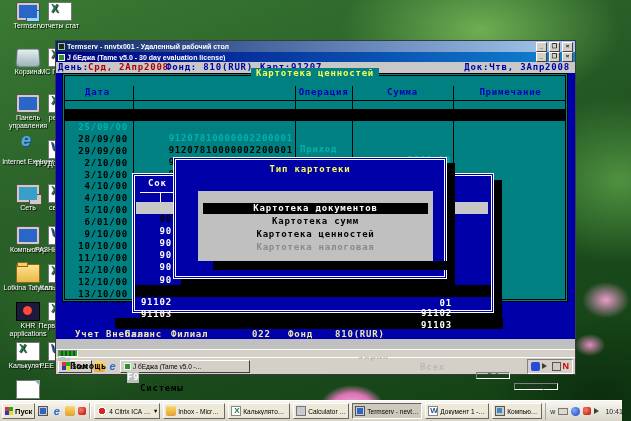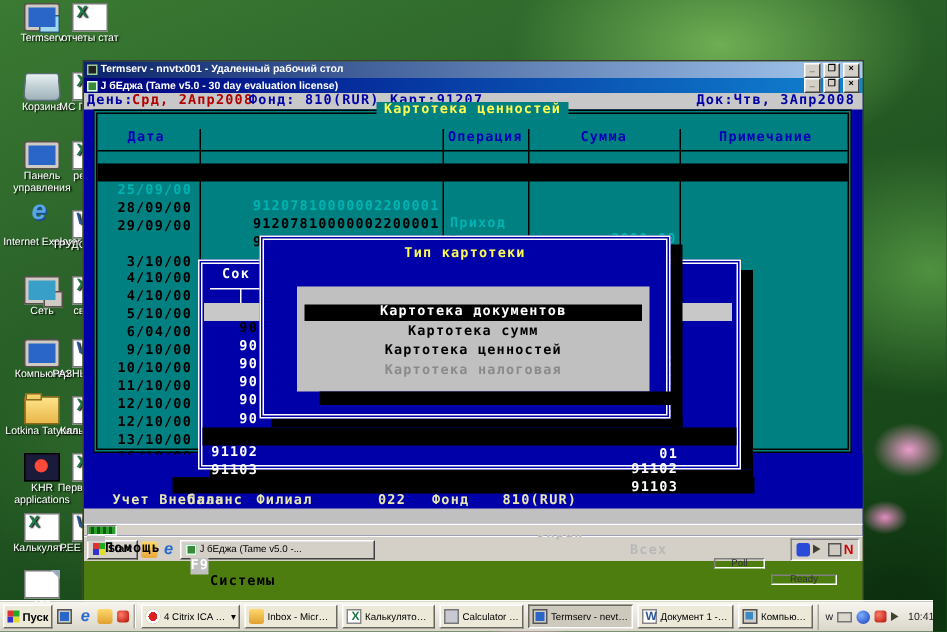--- a/index.html
+++ b/index.html
@@ -43,21 +43,21 @@
          background:radial-gradient(circle,#ff4a3a 0 60%,#a80000 100%);border-radius:50%}
   .g-sheet{background:#fff;border:1px solid #777}
   .g-excel::after{content:"X";position:absolute;left:2px;top:1px;font-size:11px;font-weight:bold;
          color:#1a7a44;font-family:"Liberation Sans",sans-serif}
   .g-word::after{content:"W";position:absolute;left:2px;top:1px;font-size:11px;font-weight:bold;
          color:#2b579a}
   .g-doc{background:#fff;border:1px solid #777}
   .g-doc::after{content:"";position:absolute;right:-1px;top:-1px;border:3px solid #9ab;
          border-left-color:transparent;border-bottom-color:transparent}
   
-  #win{position:absolute;left:55px;top:40px;width:521px;height:380px;background:#4d7c0f;
+  #win{position:absolute;left:55px;top:40px;width:521px;height:335px;background:#e5e5e5;
        border:1px solid #3a3a3a;box-sizing:border-box;z-index:20}
   .tb{display:flex;align-items:center;padding:0 2px;color:#fff;font-weight:bold;gap:2px}
   .tb1{height:11px;font-size:7px;background:linear-gradient(90deg,#0a246a,#a6caf0)}
   .tb2{height:10px;font-size:7px;background:linear-gradient(90deg,#000080,#1084d0)}
   .tbico{width:7px;height:7px;flex:none;background:#3a8a3a;border:1px solid #dfe;box-sizing:border-box}
   .tbico.term{background:#222;border:1px solid #9c9}
   .tbtitle{flex:1;white-space:nowrap;overflow:hidden}
   .wbtn{width:9px;height:8px;background:#d4d0c8;border:1px solid;border-color:#fff #404040 #404040 #fff;
         color:#000;font-size:6px;line-height:6px;text-align:center;flex:none;font-weight:bold}
   
@@ -285,31 +285,36 @@
     <div class="trow" style="top:61px">
       <span class="cdate">28/09/00</span>
       <span class="cacct">91207810000002200001</span>
       <span class="cop">Расход</span>
       <span class="camt">1.00</span></div>
     <div class="trow" style="top:73px">
       <span class="cdate">29/09/00</span>
       <span class="cacct">91207810000002200001</span>
       <span class="cop">Расход</span>
       <span class="camt">4.00</span></div>
+    <div class="trow" style="top:85px">
+      <span class="cdate">2/10/00</span>
+      <span class="cacct">91207810000002200001</span>
+      <span class="cop">Расход</span>
+      <span class="camt">2.00</span></div>
     <div class="trow" style="top:97px">
       <span class="cdate">3/10/00</span>
       <span style="left:82px">9</span></div>
     <div class="trow" style="top:108px">
       <span class="cdate">4/10/00</span></div>
     <div class="trow" style="top:120px">
       <span class="cdate">4/10/00</span></div>
     <div class="trow" style="top:132px">
       <span class="cdate">5/10/00</span></div>
     <div class="trow" style="top:144px">
-      <span class="cdate">6/04/00</span></div>
+      <span class="cdate">6/01/00</span></div>
     <div class="trow" style="top:156px">
       <span class="cdate">9/10/00</span></div>
     <div class="trow" style="top:168px">
       <span class="cdate">10/10/00</span></div>
     <div class="trow" style="top:180px">
       <span class="cdate">11/10/00</span></div>
     <div class="trow" style="top:192px">
       <span class="cdate">12/10/00</span></div>
     <div class="trow" style="top:204px">
       <span class="cdate">12/10/00</span></div>

